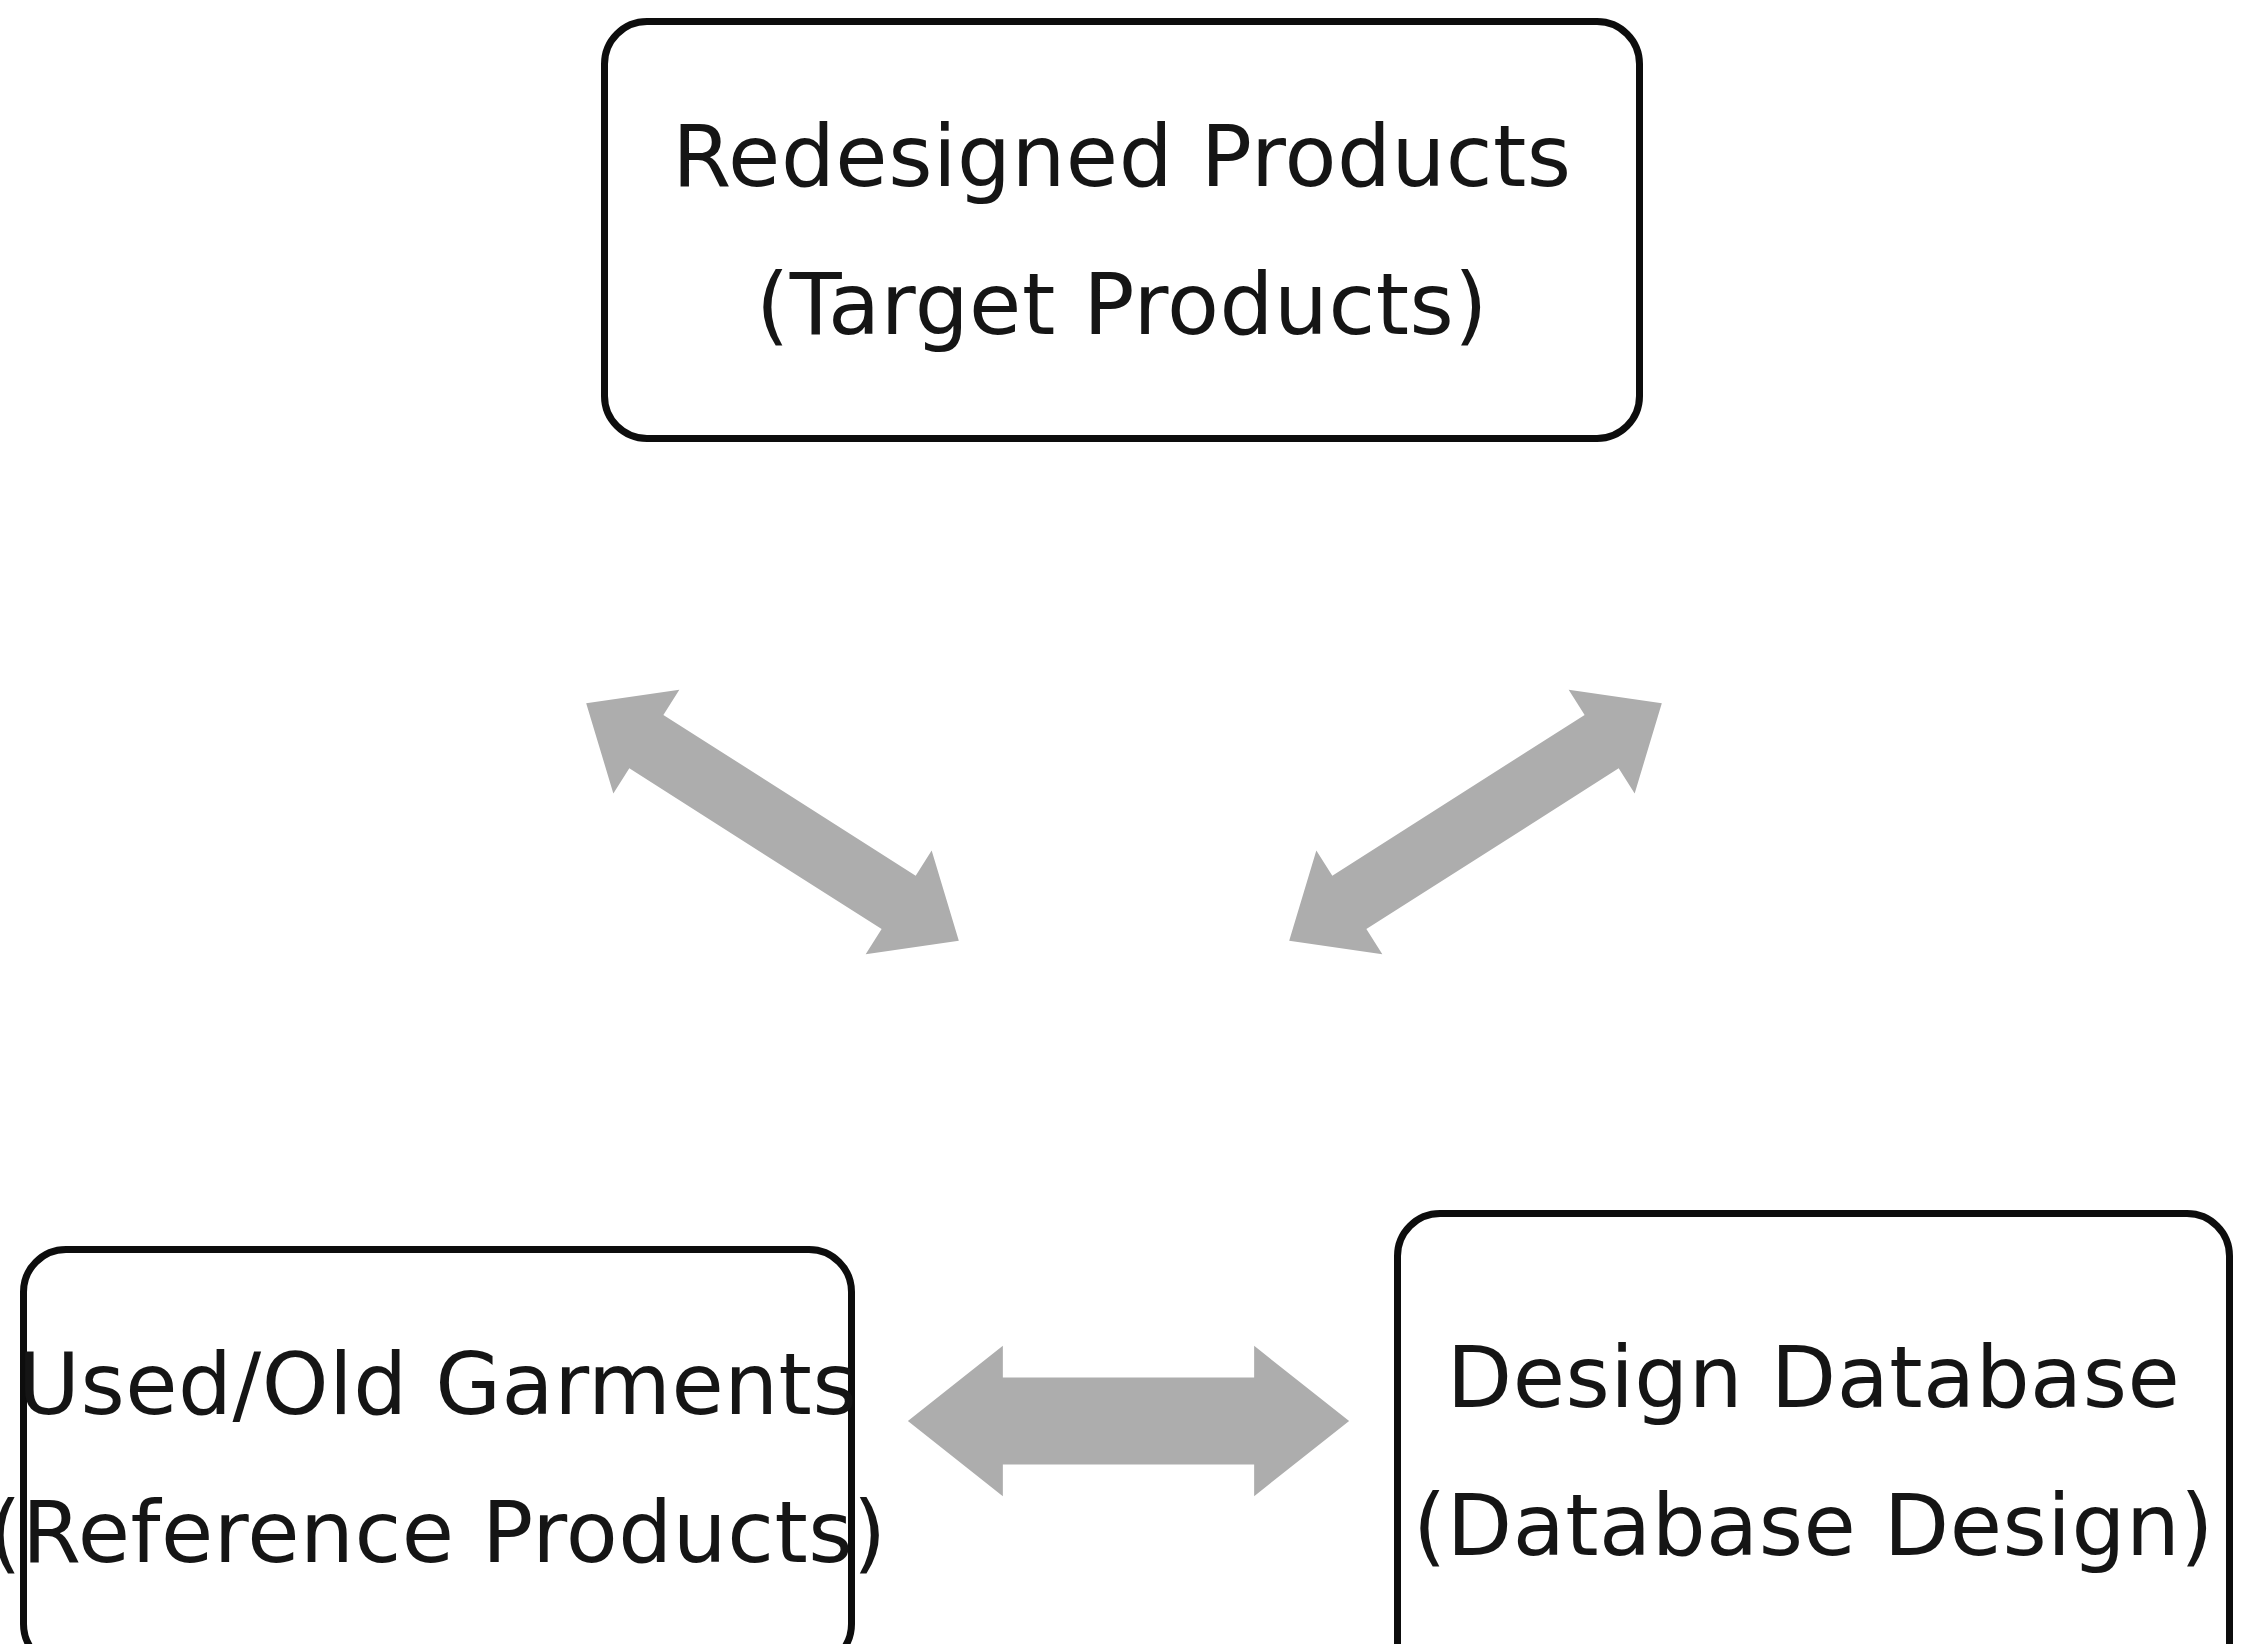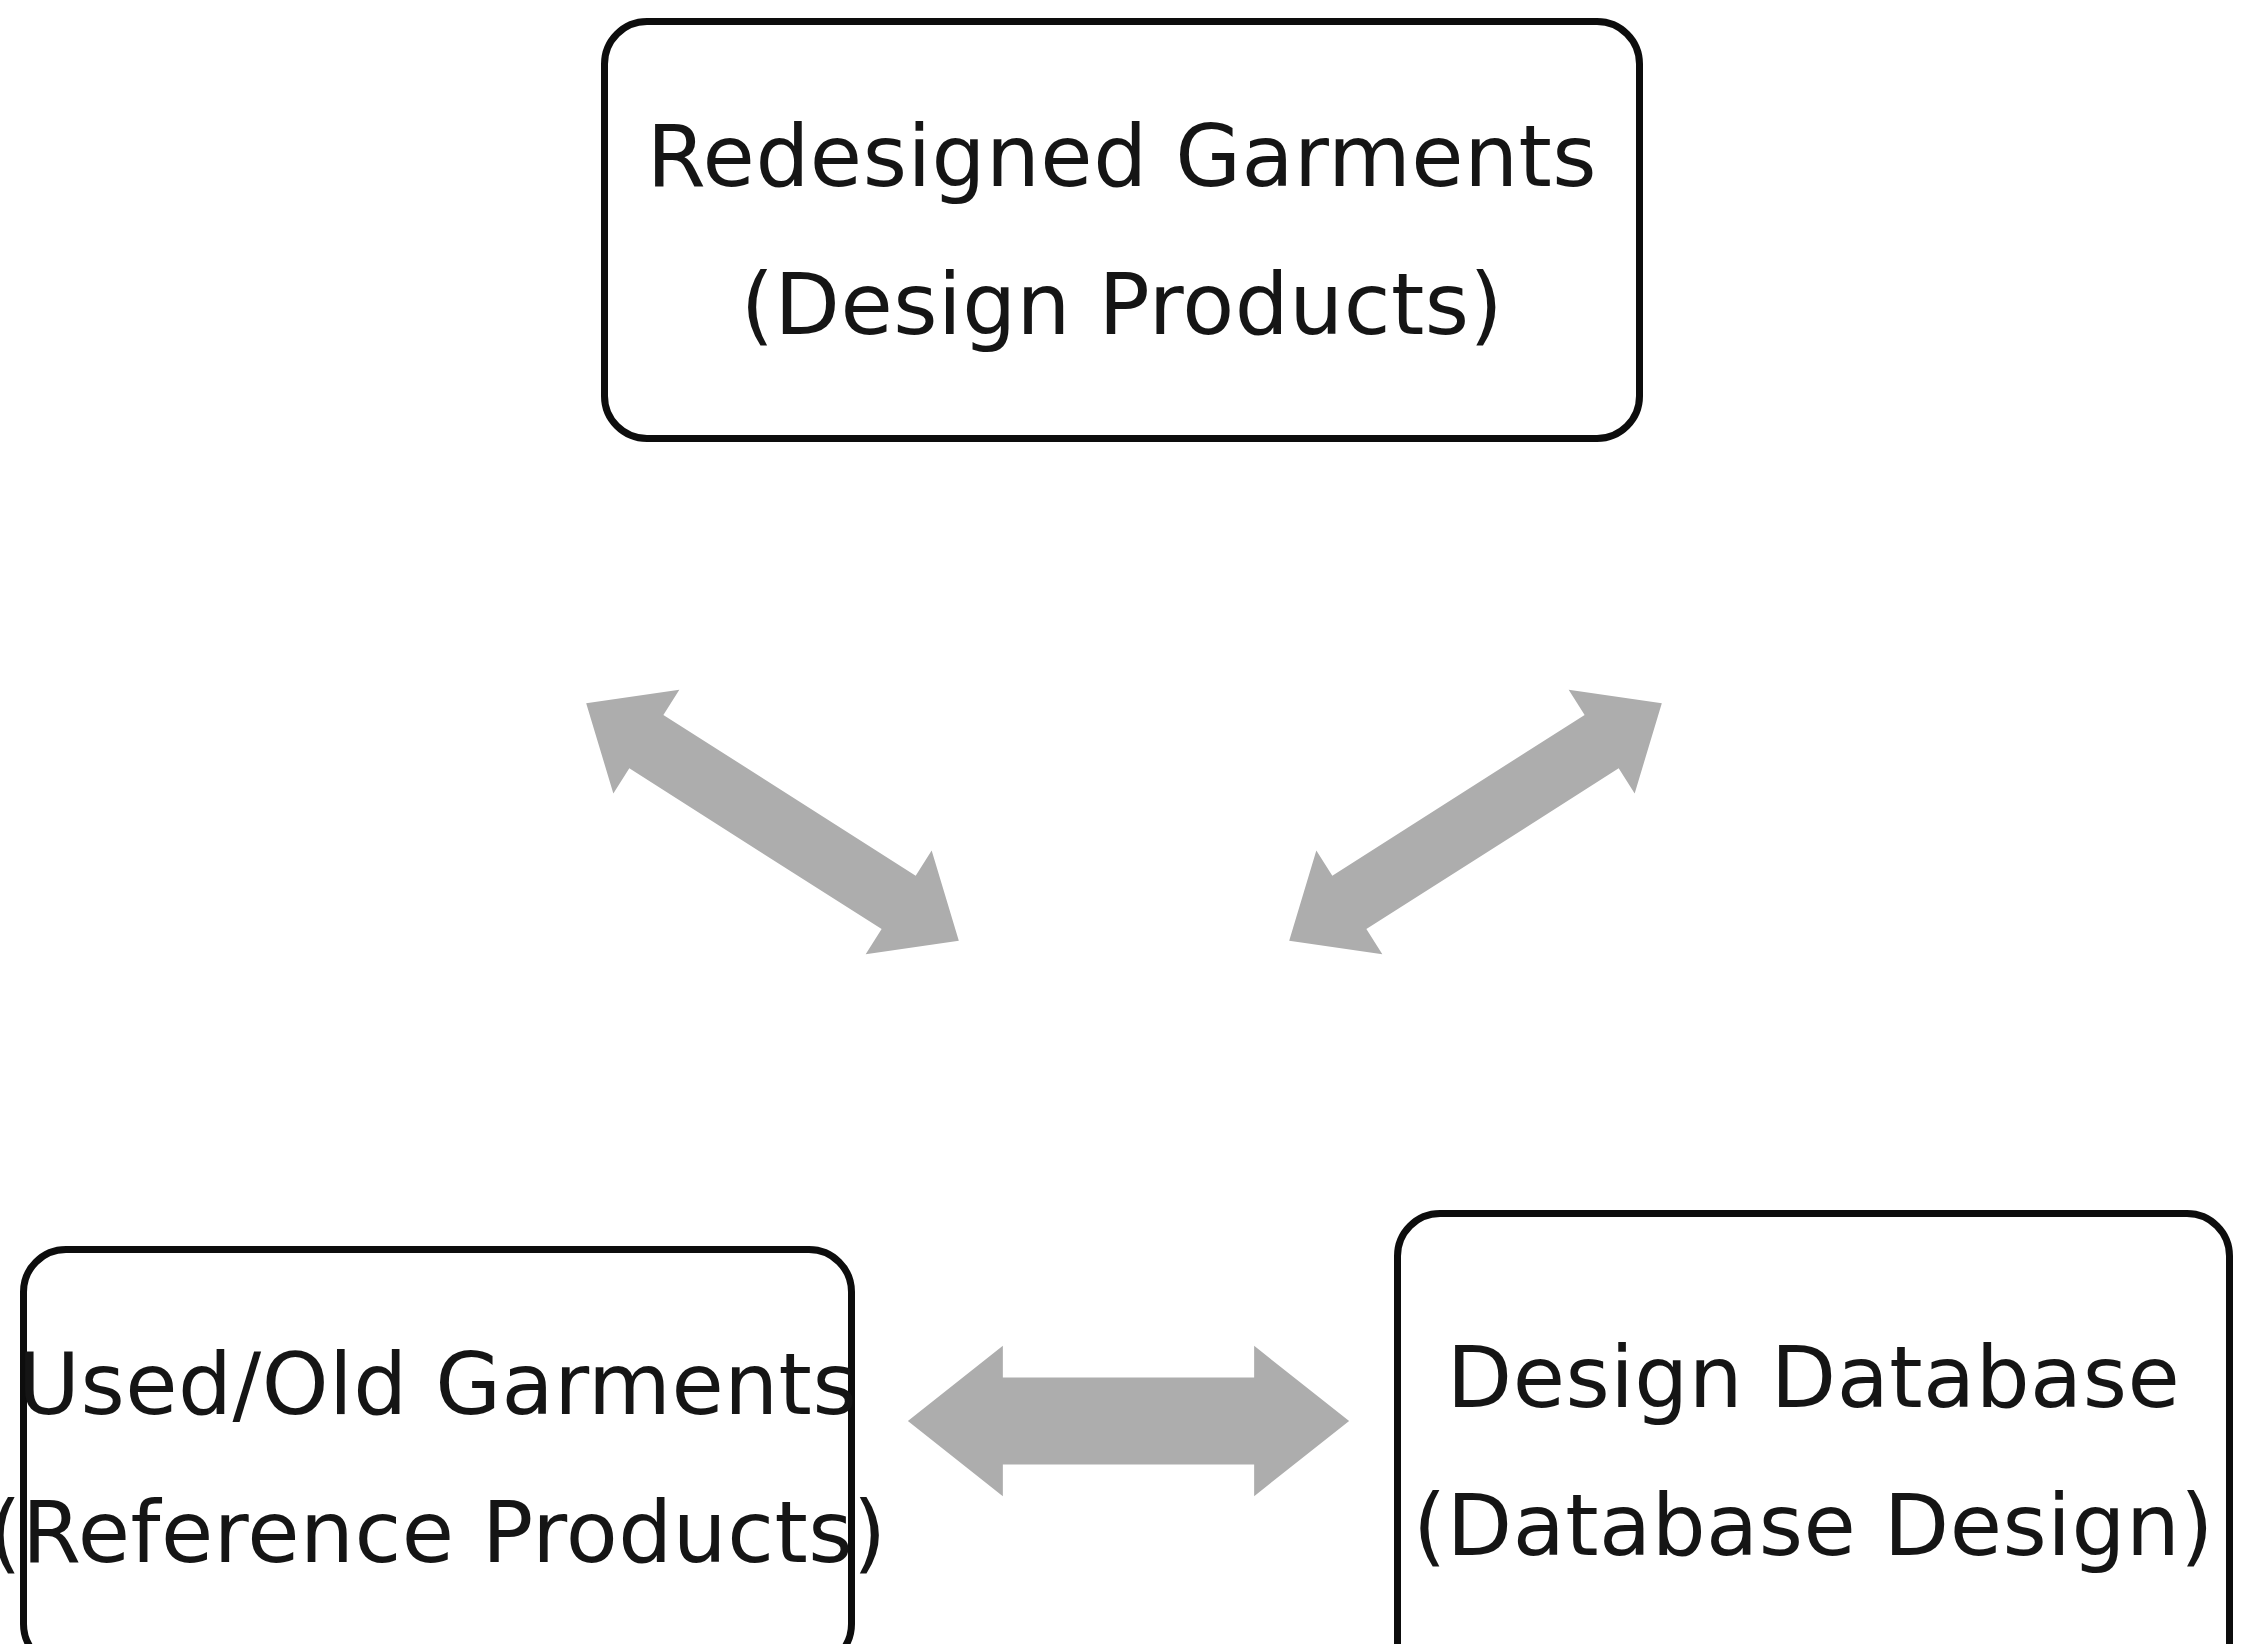--- a/index.html
+++ b/index.html
@@ -87,22 +87,22 @@
     height: 100%;
     overflow: visible;
   }
 </style>
 </head>
 <body>
 
 <div id="canvas">
 
   <div class="node-box" id="node-target">
-    <div class="node-line primary">Redesigned Garments</div>
-    <div class="node-line secondary">(Design Products)</div>
+    <div class="node-line primary">Redesigned Products</div>
+    <div class="node-line secondary">(Target Products)</div>
   </div>
 
   <div class="node-box" id="node-reference-products">
     <div class="node-line primary">Used/Old Garments</div>
     <div class="node-line secondary">(Reference Products)</div>
   </div>
 
   <div class="node-box" id="node-reference-design">
     <div class="node-line primary">Design Database</div>
     <div class="node-line secondary">(Database Design)</div>

